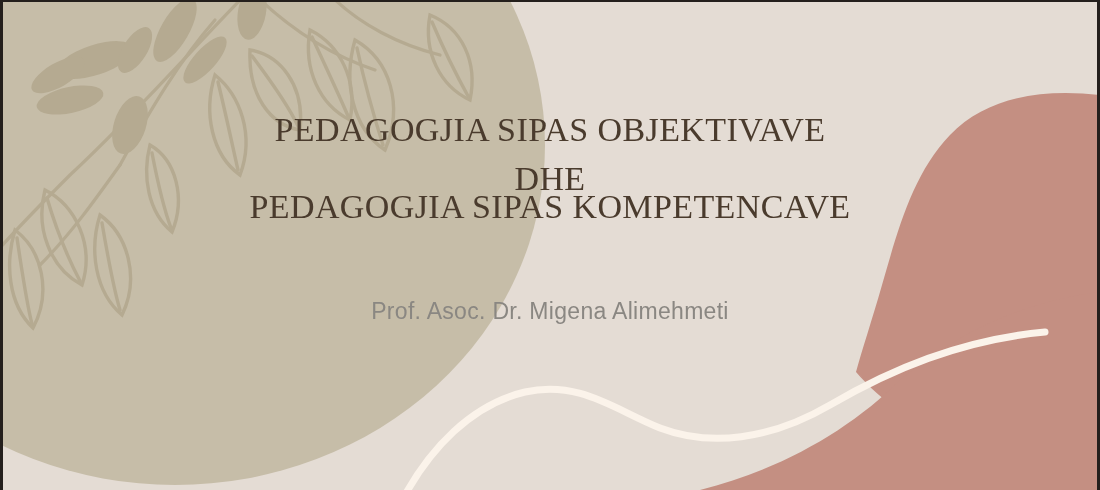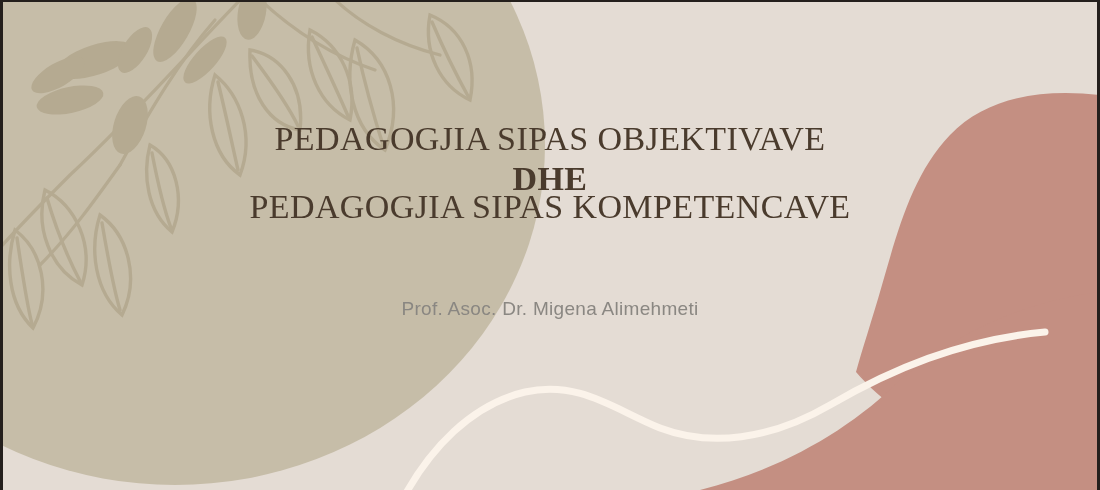--- a/index.html
+++ b/index.html
@@ -58,32 +58,32 @@
     left: 0;
     width: 1100px;
     text-align: center;
     font-family: "Liberation Serif", "DejaVu Serif", serif;
     color: #4A3B2D;
     font-weight: 400;
     letter-spacing: 0.4px;
     white-space: nowrap;
   }
 
-  #title-line-1 { top: 120px; font-size: 34px; }
-  #title-line-2 { top: 160px; font-size: 34px; font-weight: bold; }
+  #title-line-1 { top: 111px; font-size: 34px; }
+  #title-line-2 { top: 160px; font-size: 34px; }
   #title-line-3 { top: 188px; font-size: 34px; }
 
   #subtitle {
     position: absolute;
     left: 0;
     top: 298px;
     width: 1100px;
     text-align: center;
     font-family: "Liberation Sans", sans-serif;
-    font-size: 19px;
+    font-size: 23px;
     font-weight: 400;
     color: #8A8782;
     letter-spacing: 0.3px;
     white-space: nowrap;
   }
 </style>
 </head>
 <body>
 
 <div id="slide">

